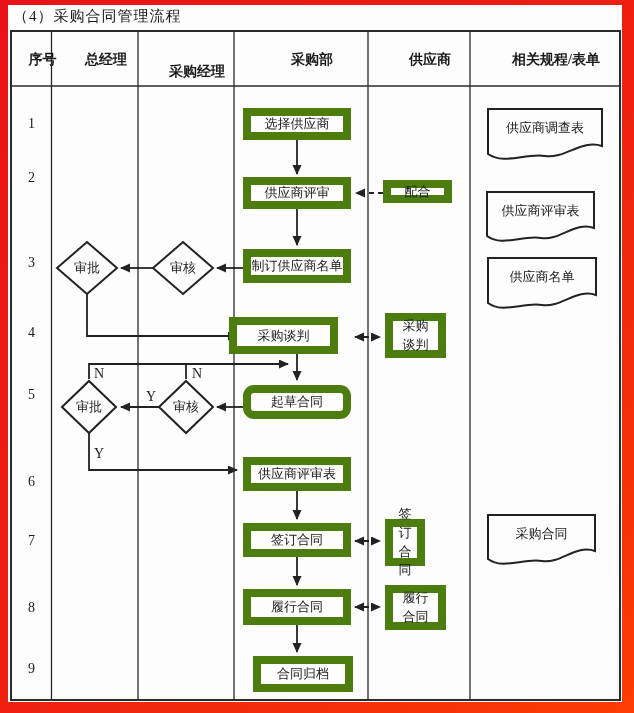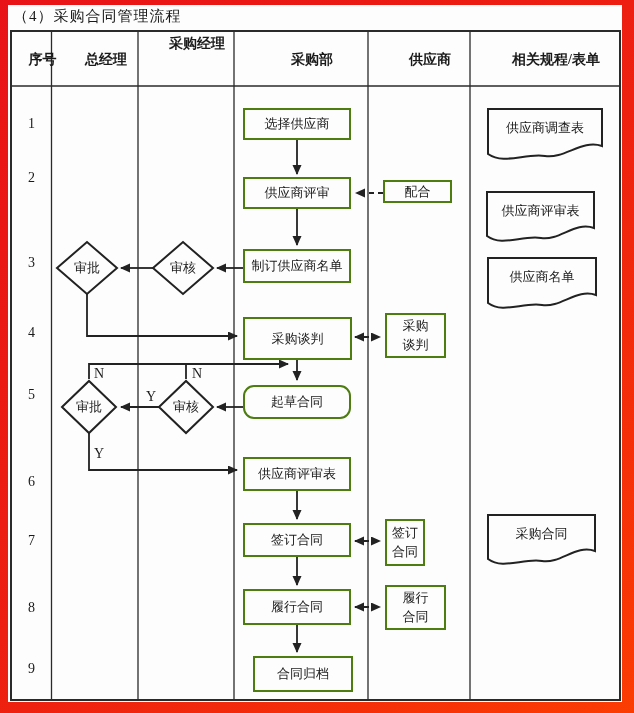--- a/index.html
+++ b/index.html
@@ -9,21 +9,21 @@
     font-family:"Liberation Serif", serif;
     color:#1a1a1a;
   }
   #panel{position:absolute;left:8px;top:5px;width:614px;height:697px;background:#fdfdfd;}
   #overlay{position:absolute;left:0;top:0;width:634px;height:713px;}
   .abs{position:absolute;}
   #title{left:13px;top:7px;font-size:15px;font-weight:normal;letter-spacing:1px;}
   .hdr{display:flex;align-items:center;justify-content:center;text-align:center;
        font-weight:bold;font-size:14px;padding-left:11px;}
   .rownum{display:flex;align-items:center;justify-content:center;font-size:14px;}
-  .pbox{border:2px solid #4d7c0f;background:#fdfdfd;display:flex;align-items:center;
+  .pbox{border:8px solid #4d7c0f;background:#fdfdfd;display:flex;align-items:center;
         justify-content:center;text-align:center;font-size:13px;box-sizing:border-box;}
   .snode{white-space:pre-line;line-height:1.45;}
   .dtext{display:flex;align-items:center;justify-content:center;text-align:center;
          font-size:13px;}
   .doctext{display:flex;align-items:center;justify-content:center;text-align:center;
          font-size:13px;}
   .branch{font-size:14px;font-style:normal;}
   svg{display:block;}
 </style>
 </head>
@@ -87,39 +87,39 @@
     <path d="M487,192 h107 v36 c-19,-7 -34,13 -53,10 c-19,-3 -39,9 -54,-2 z"></path>
     <path d="M488,258 h108 v37 c-19,-7 -35,13 -54,10 c-19,-3 -39,9 -54,-2 z"></path>
     <path d="M488,515 h107 v36 c-19,-7 -34,13 -53,10 c-19,-3 -39,9 -54,-2 z"></path>
   </g>
 </svg>
 
 <div class="abs" id="title">（4）采购合同管理流程</div>
 
 <div class="abs hdr" style="left:13px;top:36px;width:37px;height:48px;line-height:1.35;">序号</div>
 <div class="abs hdr" style="left:52px;top:36px;width:86px;height:48px;">总经理</div>
-<div class="abs hdr" style="left:138px;top:20px;width:96px;height:48px;">采购经理</div>
+<div class="abs hdr" style="left:138px;top:48px;width:96px;height:48px;">采购经理</div>
 <div class="abs hdr" style="left:234px;top:36px;width:134px;height:48px;">采购部</div>
 <div class="abs hdr" style="left:368px;top:36px;width:102px;height:48px;">供应商</div>
 <div class="abs hdr" style="left:470px;top:36px;width:150px;height:48px;">相关规程/表单</div>
 
 <div class="abs rownum" style="left:12px;top:112px;width:39px;height:24px;">1</div>
 <div class="abs rownum" style="left:12px;top:166px;width:39px;height:24px;">2</div>
 <div class="abs rownum" style="left:12px;top:251px;width:39px;height:24px;">3</div>
 <div class="abs rownum" style="left:12px;top:321px;width:39px;height:24px;">4</div>
 <div class="abs rownum" style="left:12px;top:383px;width:39px;height:24px;">5</div>
 <div class="abs rownum" style="left:12px;top:470px;width:39px;height:24px;">6</div>
 <div class="abs rownum" style="left:12px;top:529px;width:39px;height:24px;">7</div>
 <div class="abs rownum" style="left:12px;top:596px;width:39px;height:24px;">8</div>
 <div class="abs rownum" style="left:12px;top:657px;width:39px;height:24px;">9</div>
 
 <div class="abs pbox" style="left:243px;top:108px;width:108px;height:32px;">选择供应商</div>
 <div class="abs pbox" style="left:243px;top:177px;width:108px;height:32px;">供应商评审</div>
 <div class="abs pbox" style="left:243px;top:249px;width:108px;height:34px;">制订供应商名单</div>
-<div class="abs pbox" style="left:243px;top:317px;width:109px;height:43px;">采购谈判</div>
+<div class="abs pbox" style="left:229px;top:317px;width:109px;height:37px;">采购谈判</div>
 <div class="abs pbox" style="left:243px;top:385px;width:108px;height:34px;border-radius:11px;">起草合同</div>
 <div class="abs pbox" style="left:243px;top:457px;width:108px;height:34px;">供应商评审表</div>
 <div class="abs pbox" style="left:243px;top:523px;width:108px;height:34px;">签订合同</div>
 <div class="abs pbox" style="left:243px;top:589px;width:108px;height:36px;">履行合同</div>
 <div class="abs pbox" style="left:245px;top:656px;width:100px;height:36px;margin-left:8px;">合同归档</div>
 
 <div class="abs pbox" style="left:383px;top:180px;width:69px;height:23px;">配合</div>
 <div class="abs pbox snode" style="left:385px;top:313px;width:61px;height:45px;">采购
 谈判</div>
 <div class="abs pbox snode" style="left:385px;top:519px;width:40px;height:47px;">签订

